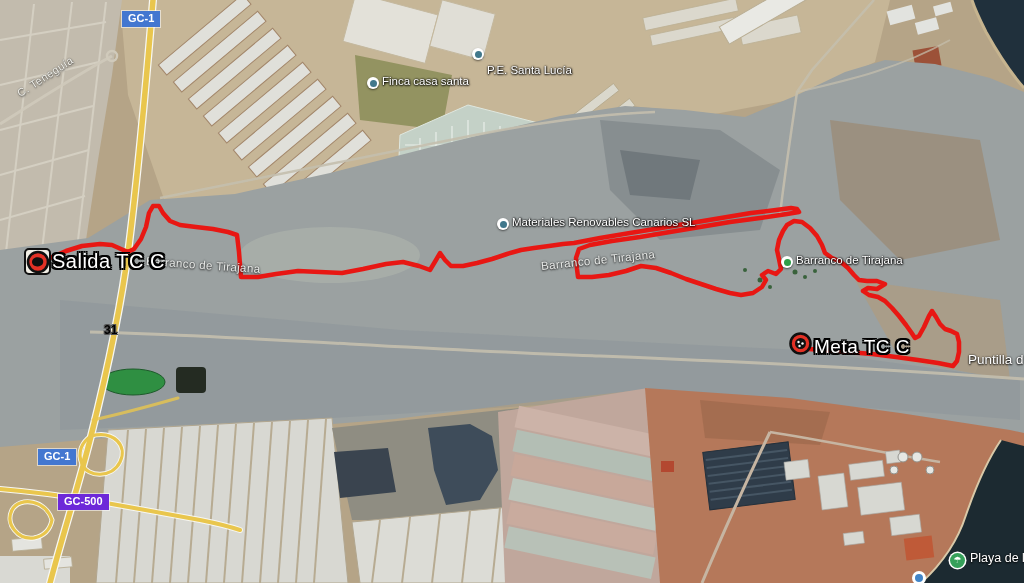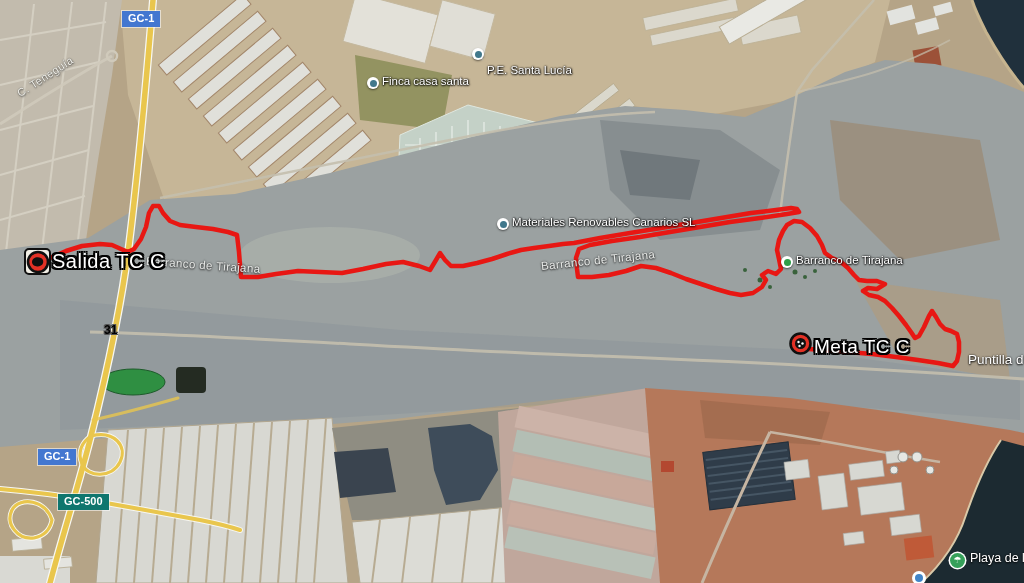--- a/index.html
+++ b/index.html
@@ -19,21 +19,21 @@
        text-shadow:-2px -2px 0 #000,2px -2px 0 #000,-2px 2px 0 #000,2px 2px 0 #000,
                    -2px 0 0 #000,2px 0 0 #000,0 -2px 0 #000,0 2px 0 #000;}
   .big-lbl.meta{font-size:19px;}
   .edge-lbl{color:#ffffff;font-size:13.5px;
        text-shadow:0 1px 2px rgba(0,0,0,.95),0 0 2px rgba(0,0,0,.9);}
   
   .shield{display:inline-block;color:#fff;font-size:11px;font-weight:700;
           padding:1px 6px 2px 6px;border-radius:0;line-height:13px;
           box-shadow:0 0 0 1px rgba(255,255,255,.55);}
   .shield.blue{background:#4377d0;}
-  .shield.green{background:#0f766e;}
+  .shield.green{background:#6d28d9;}
   .exit{color:#000000;font-size:12px;font-weight:700;
         text-shadow:-1px -1px 0 #555,1px -1px 0 #555,-1px 1px 0 #555,1px 1px 0 #555;}
   
   .dot{position:absolute;width:12px;height:12px;border-radius:50%;background:#fff;
        box-shadow:0 1px 2px rgba(0,0,0,.5);}
   .dot::after{content:"";position:absolute;left:2.5px;top:2.5px;width:7px;height:7px;
        border-radius:50%;background:#41788c;}
   .dot.green::after{background:#2f9e49;}
   .beach-ico{position:absolute;width:15px;height:15px;border-radius:50%;background:#35a05a;
        box-shadow:0 0 0 1.5px #fff;color:#fff;font-size:9px;line-height:15px;text-align:center;}

